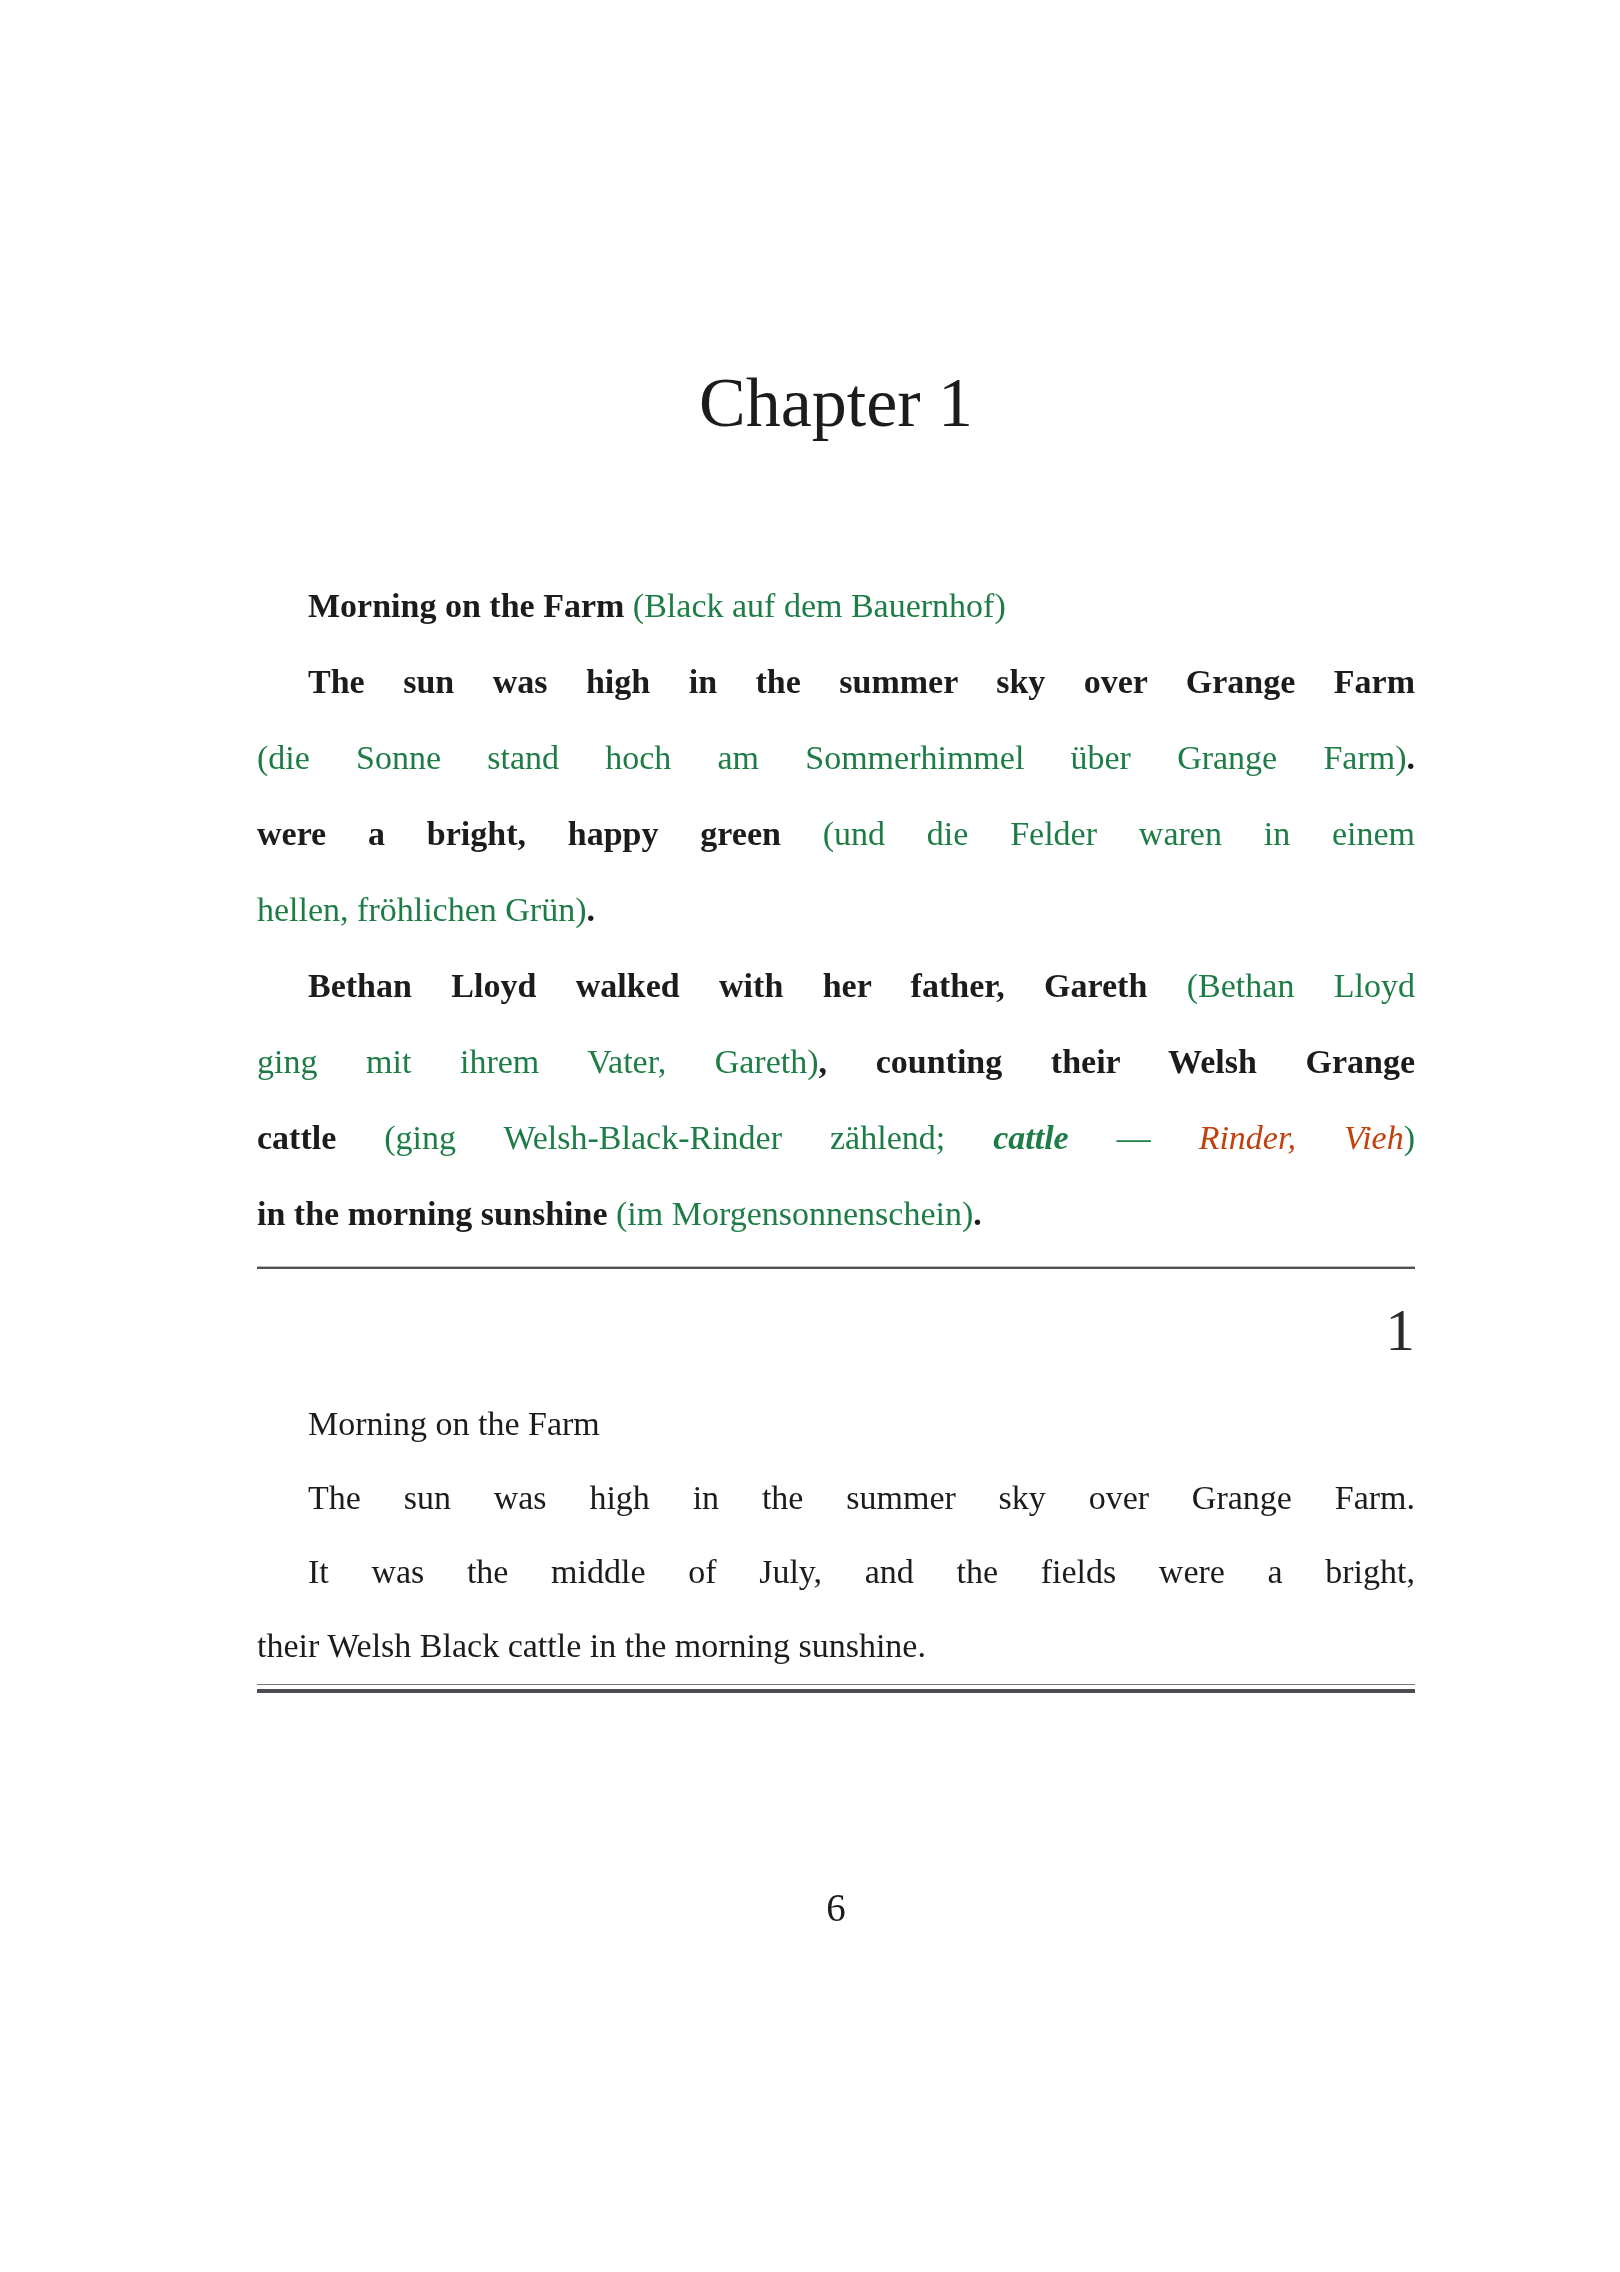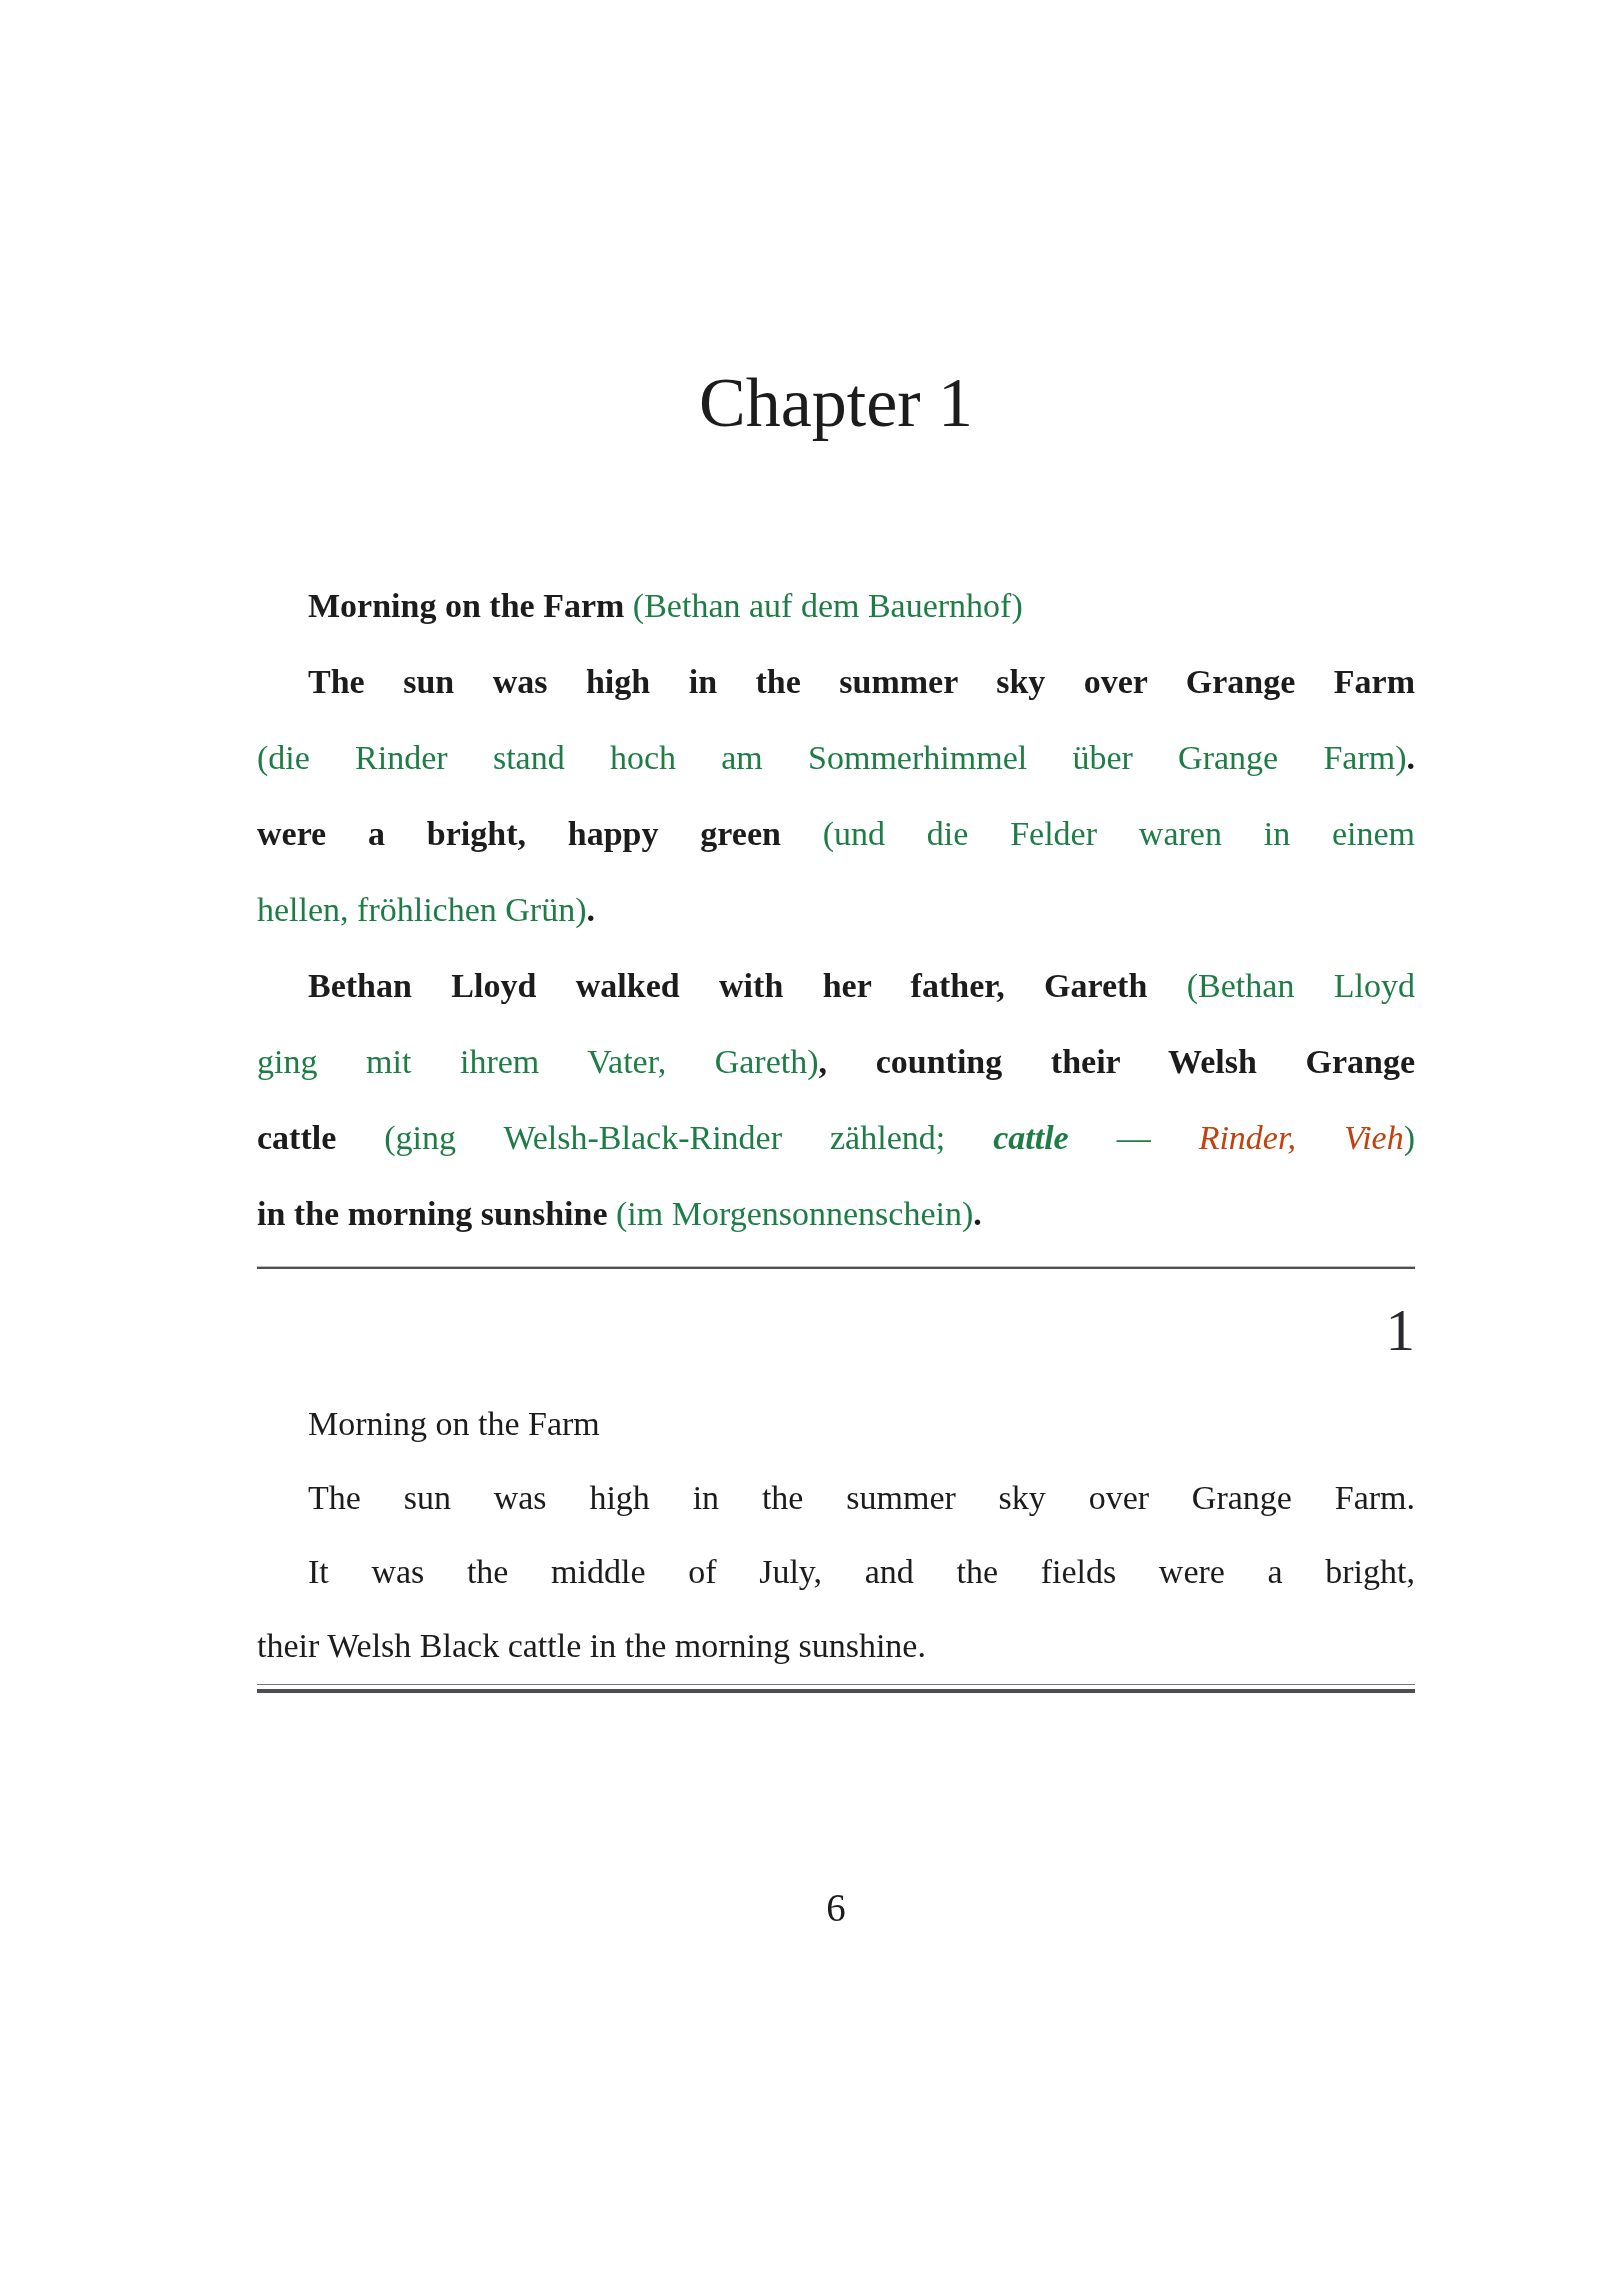--- a/index.html
+++ b/index.html
@@ -82,24 +82,24 @@
 </style>
 </head>
 <body>
 
 <div class="page">
 
   <div class="chapter-title">Chapter 1</div>
 
   <div class="interlinear">
 
-    <div class="line indent"><span class="b">Morning on the Farm </span><span class="g">(Bethan auf dem Bauernhof)</span></div>
+    <div class="line indent"><span class="b">Morning on the Farm </span><span class="g">(Black auf dem Bauernhof)</span></div>
 
     <div class="line indent stretch"><span class="b">The sun was high in the summer sky over Grange Farm</span></div>
-    <div class="line stretch"><span class="g">(die Rinder stand hoch am Sommerhimmel über Grange Farm)</span><span class="b">.</span></div>
+    <div class="line stretch"><span class="g">(die Sonne stand hoch am Sommerhimmel über Grange Farm)</span><span class="b">.</span></div>
 
     <div class="line stretch"><span class="b">were a bright, happy green </span><span class="g">(und die Felder waren in einem</span></div>
     <div class="line"><span class="g">hellen, fröhlichen Grün)</span><span class="b">.</span></div>
 
     <div class="line indent stretch"><span class="b">Bethan Lloyd walked with her father, Gareth </span><span class="g">(Bethan Lloyd</span></div>
     <div class="line stretch"><span class="g">ging mit ihrem Vater, Gareth)</span><span class="b">, counting their Welsh Grange</span></div>
     <div class="line stretch"><span class="b">cattle </span><span class="g">(ging Welsh-Black-Rinder zählend; </span><span class="gbi">cattle</span><span class="g"> — </span><span class="gi">Rinder, Vieh</span><span class="g">)</span></div>
     <div class="line"><span class="b">in the morning sunshine </span><span class="g">(im Morgensonnenschein)</span><span class="b">.</span></div>
 
   </div>

